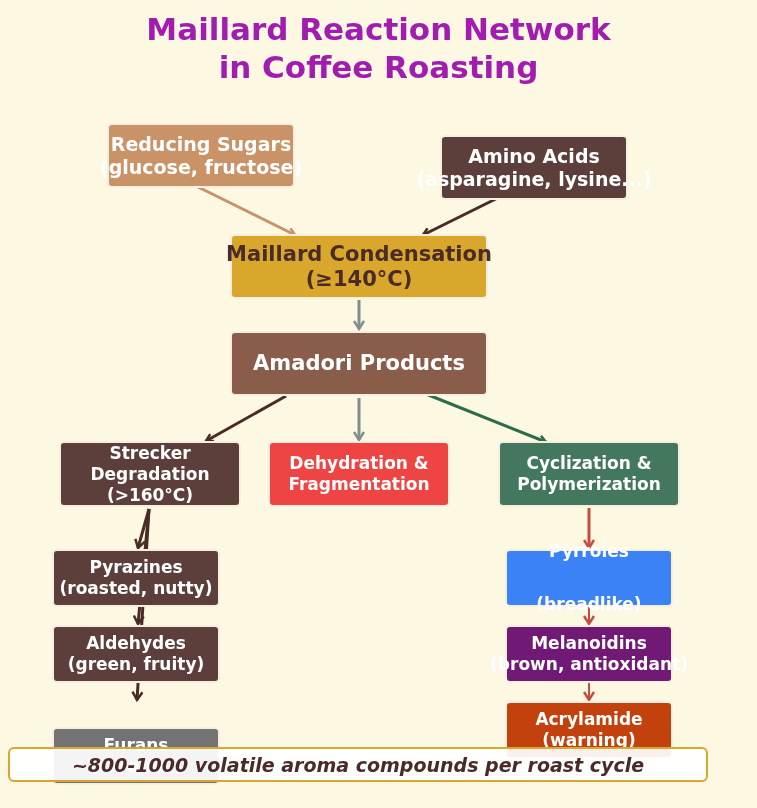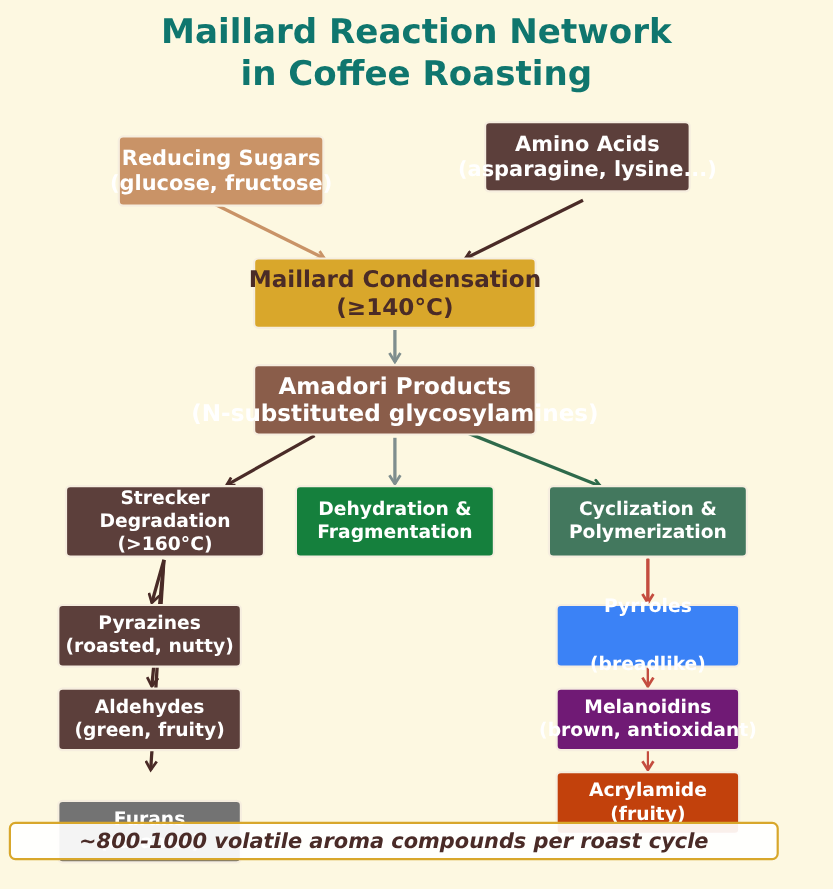--- a/index.html
+++ b/index.html
@@ -6,21 +6,21 @@
     body {
       width: 757px; height: 808px;
       background: #fdf8e1;
       position: relative;
       overflow: hidden;
       font-family: "DejaVu Sans", sans-serif;
     }
     .title {
       position: absolute; left: 0; top: 10px; width: 787px;
       text-align: center;
-      color: #0f766e;
+      color: #a21caf;
       font-weight: bold;
       font-size: 31px;
       line-height: 38px;
       margin-left: 0;
     }
     .title span { display: block; }
     svg.edges { position: absolute; left: 0; top: 0; }
     .node {
       position: absolute;
       box-sizing: border-box;
@@ -99,41 +99,40 @@
 
   <line x1="589" y1="508" x2="589" y2="548" stroke="#c44d3f" stroke-width="3" marker-end="url(#ah-red)"></line>
   <line x1="589" y1="508" x2="589" y2="624" stroke="#c44d3f" stroke-width="2" marker-end="url(#ah-red)"></line>
   <line x1="589" y1="508" x2="589" y2="700" stroke="#c44d3f" stroke-width="2" marker-end="url(#ah-red)"></line>
 </svg>
 
 <div class="node fs19" style="left:91px; top:123px; width:188px; height:65px; background:#c99367;margin-left:16px;">
   <span>Reducing Sugars</span>
   <span>(glucose, fructose)</span>
 </div>
-<div class="node fs19" style="left:440px; top:110px; width:188px; height:65px; background:#5c3f3b;">
+<div class="node fs19" style="left:440px; top:135px; width:188px; height:65px; background:#5c3f3b;">
   <span>Amino Acids</span>
   <span>(asparagine, lysine...)</span>
 </div>
 
 <div class="node fs21" style="left:230px; top:234px; width:258px; height:65px; background:#d9a72b; color:#4a2b27;">
   <span>Maillard Condensation</span>
   <span>(≥140°C)</span>
 </div>
 
 <div class="node fs21" style="left:230px; top:331px; width:258px; height:65px; background:#8a5d4a;">
   <span>Amadori Products</span>
-  <span>(N-substituted glycosylamines)</span>
 </div>
 
 <div class="node fs17" style="left:59px; top:441px; width:182px; height:66px; background:#5c3f3b;">
   <span>Strecker</span>
   <span>Degradation</span>
   <span>(&gt;160°C)</span>
 </div>
-<div class="node fs17" style="left:268px; top:441px; width:182px; height:66px; background:#15803d;">
+<div class="node fs17" style="left:268px; top:441px; width:182px; height:66px; background:#ef4444;">
   <span>Dehydration &amp;</span>
   <span>Fragmentation</span>
 </div>
 <div class="node fs17" style="left:498px; top:441px; width:182px; height:66px; background:#43785e;">
   <span>Cyclization &amp;</span>
   <span>Polymerization</span>
 </div>
 
 <div class="node fs17" style="left:52px; top:549px; width:168px; height:58px; background:#5c3f3b;">
   <span>Pyrazines</span>
@@ -151,16 +150,16 @@
 <div class="node fs17" style="left:505px; top:549px; width:168px; height:58px; background:#3b82f6;gap:32px;">
   <span>Pyrroles</span>
   <span>(breadlike)</span>
 </div>
 <div class="node fs17" style="left:505px; top:625px; width:168px; height:58px; background:#701a75;">
   <span>Melanoidins</span>
   <span>(brown, antioxidant)</span>
 </div>
 <div class="node fs17" style="left:505px; top:701px; width:168px; height:58px; background:#c2410c;">
   <span>Acrylamide</span>
-  <span>(fruity)</span>
+  <span>(warning)</span>
 </div>
 
 <div class="footer">~800-1000 volatile aroma compounds per roast cycle</div>
 
 </body></html>

